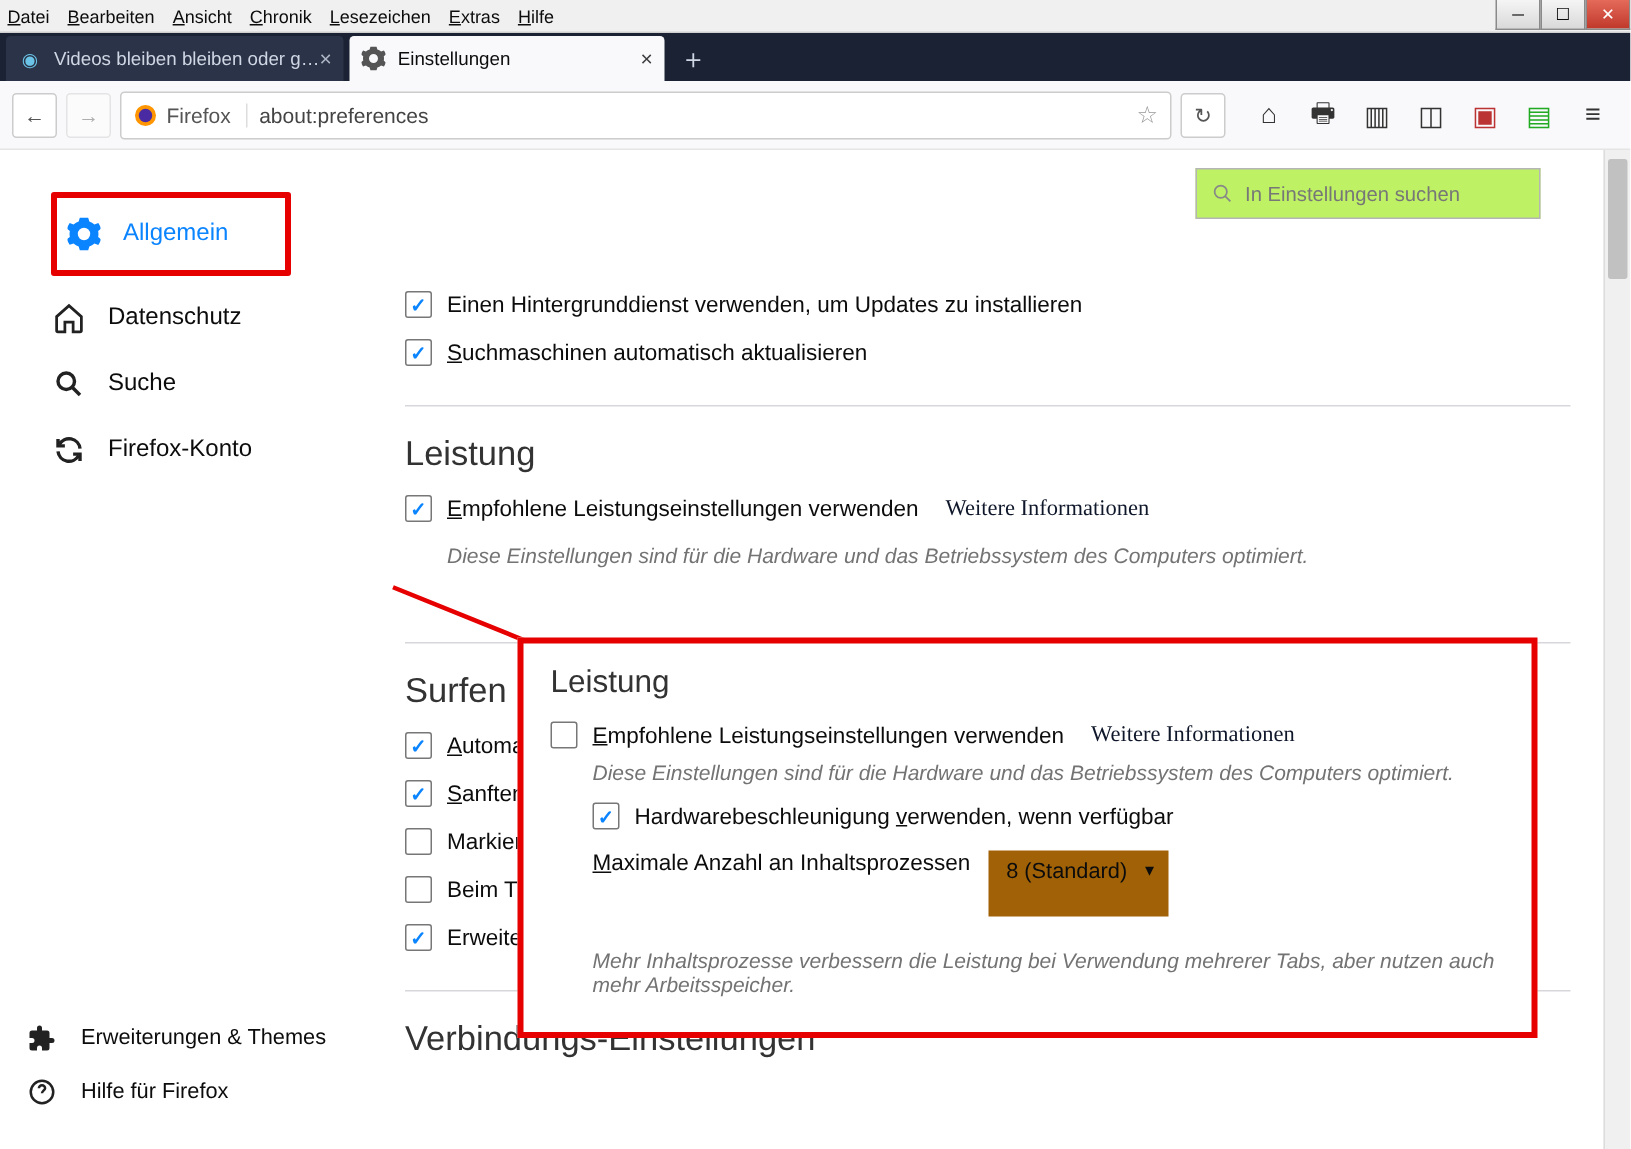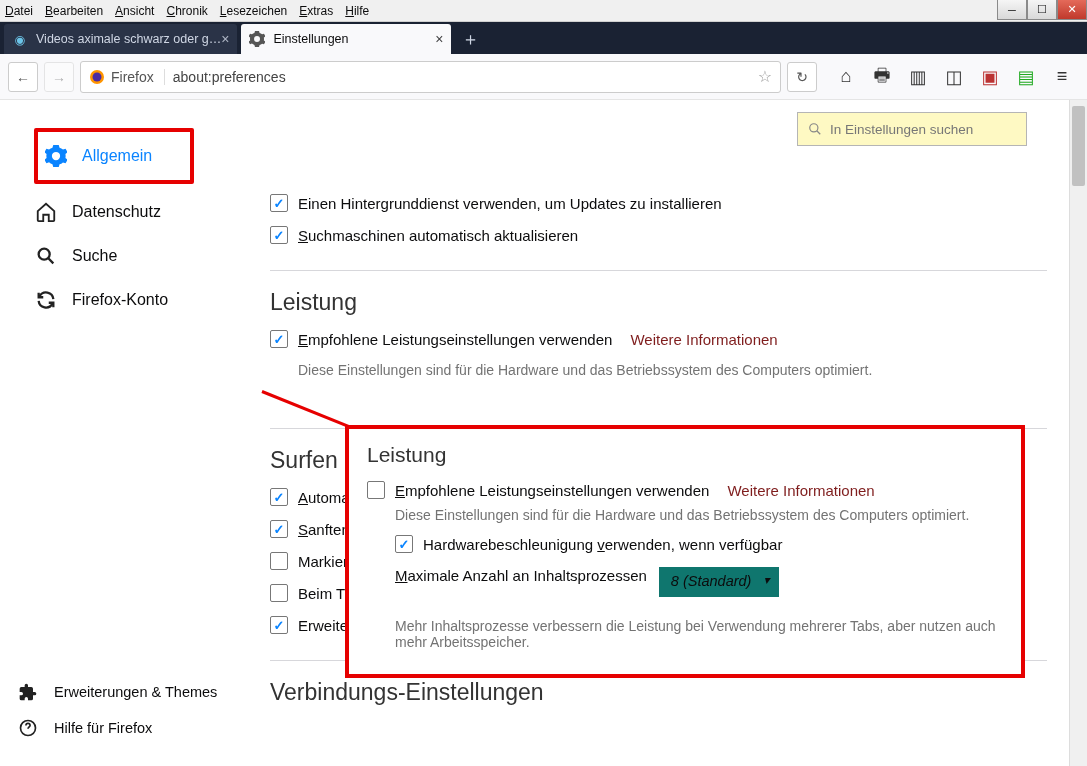--- a/index.html
+++ b/index.html
@@ -42,37 +42,37 @@
   .sidebar { width:240px; padding: 28px 0 0 34px; }
   .side-item { display:flex; align-items:center; gap:14px; height:44px; font-size:16px; color:#0c0c0d; cursor:pointer;text-align:right; }
   .side-item.selected { color:#0a84ff; }
   .side-item .icon { width:24px; height:24px; display:flex; align-items:center; justify-content:center; }
   .side-group { border:4px solid #e60000; border-radius:2px; width:160px; padding:2px 0 2px 6px; margin-bottom:6px; }
 
   .side-footer { position:absolute; bottom:20px; left:16px; }
   .side-footer .side-item { height:36px; font-size:14.5px; }
 
   .main { flex:1; padding: 16px 40px 0 30px; position:relative; }
-  .search-box { position:absolute; top: 12px; right: 60px; width:230px; height:34px; border:1px solid #b5b5b5; display:flex; align-items:center; padding:0 10px; color:#777; font-size:13.5px; gap:8px; background:#fef9c3;}
+  .search-box { position:absolute; top: 12px; right: 60px; width:230px; height:34px; border:1px solid #b5b5b5; display:flex; align-items:center; padding:0 10px; color:#777; font-size:13.5px; gap:8px; background:#bef264;}
   
   .section { margin-top: 80px; }
   h2.sect-title { font-size:23px; font-weight:400; color:#333; margin-bottom: 14px; }
   .check-row { display:flex; align-items:center; gap:10px; margin-bottom: 14px; font-size:15px; color:#0c0c0d;}
   .checkbox { width:18px; height:18px; border:1.5px solid #777; border-radius:2px; display:inline-flex; align-items:center; justify-content:center; flex-shrink:0;}
   .checkbox.checked::after { content:"✓"; font-size:13px; color:#0a84ff; font-weight:bold; }
-  .hint { font-size:14px; color:#737373; margin-left:28px; margin-bottom:10px; }
-  a.link { color:#7f1d1d; text-decoration:none; margin-left:8px; }
+  .hint { font-size:14px; color:#737373; margin-left:28px; margin-bottom:10px;font-style:italic; }
+  a.link { color:#0f172a; text-decoration:none; margin-left:8px;font-family:Liberation Serif, serif; }
   hr.sep { border:none; border-top:1px solid #d7d7db; margin: 26px 0 18px 0; }
 
   
   .callout { position:absolute; border:4px solid #e60000; background:#fff; padding: 14px 18px 14px 18px; z-index:5;}
   .callout h3 { font-size:21px; font-weight:400; margin-bottom:14px; color:#333;}
   .callout .hint { margin-left:28px; margin-top:-6px;}
   .callout .field-row { display:flex; gap:12px; margin-left:28px; margin-top:8px; margin-bottom:10px; font-size:15px;}
-  .select { background:#0f766e; padding:6px 28px 8px 12px; position:relative; font-size:14.5px;font-style:italic;}
+  .select { background:#a16207; padding:6px 28px 22px 12px; position:relative; font-size:14.5px;}
   .select::after { content:"▾"; position:absolute; right:10px; top:6px; font-size:12px;}
   
   .anno-line { position:absolute; z-index:4; width:110px; height:3px; background:#e60000; transform-origin: left center;}
   
   svg { display:block; }
 </style>
 </head>
 <body>
 
 <div class="menubar">
@@ -86,21 +86,21 @@
 </div>
 <div class="win-ctrls">
   <div class="win-btn">─</div>
   <div class="win-btn">☐</div>
   <div class="win-btn close">✕</div>
 </div>
 
 <div class="tabbar">
   <div class="tab">
     <span class="favicon" style="color:#6bc4e8">◉</span>
-    <span>Videos aximale schwarz oder g…</span>
+    <span>Videos bleiben bleiben oder g…</span>
     <span class="x">×</span>
   </div>
   <div class="tab active">
     <span class="favicon">
       <svg width="16" height="16" viewBox="0 0 16 16">
           <path fill="#555" d="M8 5a3 3 0 100 6 3 3 0 000-6zm7 3c0 .5-.05.98-.14 1.44l1.6 1.25-1.5 2.6-1.9-.65c-.72.62-1.56 1.1-2.48 1.4L10 16H6l-.58-2c-.92-.3-1.76-.78-2.48-1.4l-1.9.65-1.5-2.6 1.6-1.25C1.05 8.98 1 8.5 1 8s.05-.98.14-1.44L-.46 5.3l1.5-2.6 1.9.65C3.66 2.73 4.5 2.25 5.42 1.95L6 0h4l.58 1.95c.92.3 1.76.78 2.48 1.4l1.9-.65 1.5 2.6-1.6 1.25c.09.46.14.95.14 1.45z"></path>
         </svg>
     </span>
     <span>Einstellungen</span>
     <span class="x">×</span>

